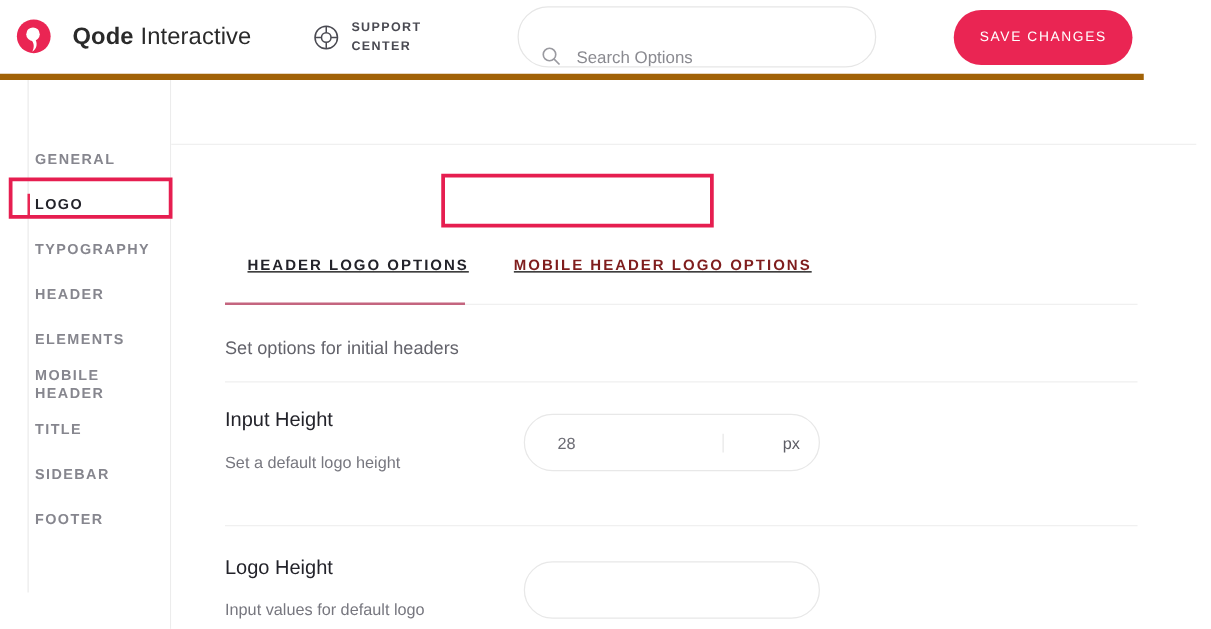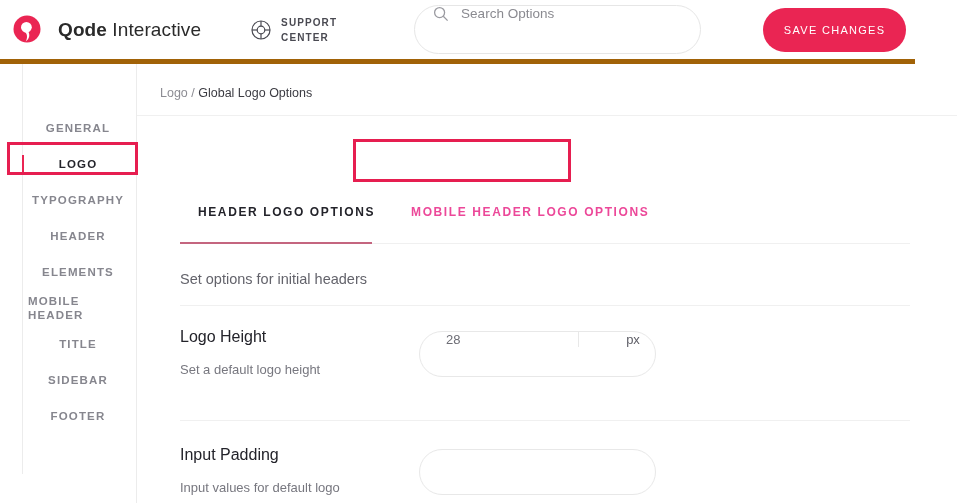--- a/index.html
+++ b/index.html
@@ -25,21 +25,21 @@
   .support{ display:flex; align-items:center; margin-left:49px; }
   .support-icon{ width:22px; height:22px; }
   .support-label{
     margin-left:9px; font-size:10px; line-height:15px; font-weight:700;
     color:#4a4a52; letter-spacing:1.1px; text-transform:uppercase; max-width:80px;
   }
 
   .search-wrap{
     margin-left:53px; width:287px; height:49px;
     border:1px solid #e6e6e6; border-radius:26px; background:#fff;
-    display:flex; align-items:flex-start; padding:0 18px;
+    display:flex; align-items:flex-end; padding:0 18px;
   }
   .search-icon{ width:16px; height:16px; flex:0 0 auto; }
   .search-input{
     border:0; outline:0; margin-left:12px; width:100%;
     font-family:"Liberation Sans", sans-serif; font-size:13.5px; color:#5b5b63; background:transparent;
   }
   .search-input::placeholder{ color:#8a8a90; }
 
   .btn{
     height:44px; border-radius:23px; font-size:11px; font-weight:400;
@@ -54,21 +54,21 @@
   .sidebar{
     position:absolute; left:0; top:64px; width:137px; height:439px;
     background:#ffffff; border-right:1px solid #ececec;
   }
   .sidebar-inner{ position:relative; padding-top:46px; }
   .side-rail{
     position:absolute; left:22px; top:0; bottom:-40px; width:1px; background:#ececec;
   }
   .side-item{
     position:relative; padding:0 8px 0 28px; height:36px;
-    display:flex; align-items:center; cursor:pointer;justify-content:center;
+    display:flex; align-items:center; cursor:pointer;
   }
   .side-item .lbl{
     font-size:11.5px; font-weight:700; letter-spacing:1.15px;
     color:#86868e; text-transform:uppercase; line-height:14px;
   }
   .side-item.tall{ height:44px; }
   .side-item.active .lbl{ color:#23232a; }
   .side-item.active .marker{
     position:absolute; left:22px; top:9px; width:2px; height:18px; background:#ea2553;
   }
@@ -78,45 +78,45 @@
     position:absolute; left:137px; top:64px; width:832px; height:439px; background:#fff;
   }
   .breadcrumb{
     padding:22px 0 0 23px; font-size:12.5px; color:#8c8c93;
   }
   .breadcrumb .crumb-current{ color:#3b3b42; }
   .crumb-row-line{
     position:absolute; left:0; right:12px; top:51px; height:1px; background:#f0f0f0;
   }
 
-  .tabs{ position:absolute; left:43px; top:141px; display:flex; align-items:flex-end; }
+  .tabs{ position:absolute; left:43px; top:141px; display:flex; align-items:flex-end;text-decoration:underline; }
   .tab{
     font-size:12px; font-weight:700; letter-spacing:1.6px; text-transform:uppercase;
-    padding:0 18px 14px 18px; color:#ec4899; cursor:pointer; white-space:nowrap;
+    padding:0 18px 14px 18px; color:#7f1d1d; cursor:pointer; white-space:nowrap;
   }
   .tab.active{ color:#23232a; }
   .tab-underline{
     position:absolute; left:43px; top:178px; width:192px; height:2px; background:#c4657f;
   }
   .tabs-baseline{
     position:absolute; left:43px; right:59px; top:179px; height:1px; background:#f0f0f0;
   }
 
   .section-desc{
     position:absolute; left:43px; top:207px; font-size:14.5px; color:#63636b;
   }
   .divider{ position:absolute; left:43px; right:59px; height:1px; background:#f0f0f0; }
 
   .field-row{ position:absolute; left:43px; right:59px; }
   .field-label{ font-size:16px; color:#23232a; font-weight:400; }
   .field-help{ margin-top:13px; font-size:13px; line-height:22px; color:#77777f; max-width:180px; }
 
   .pill-input{
     position:absolute; border:1px solid #e8e8e8; border-radius:25px;
-    background:#fff; display:flex; align-items:flex-start; overflow:hidden;
+    background:#fff; display:flex; align-items:center; overflow:hidden;
   }
   .pill-input .val{
     flex:1; display:flex; align-items:center; padding-left:26px;
     font-size:13px; color:#6d6d75;
   }
   .pill-input .unit{
     width:77px; border-left:1px solid #e8e8e8; display:flex;
     align-items:center; justify-content:center; font-size:13px; color:#5e5e66;padding-left:32px;
   }
 
@@ -198,50 +198,45 @@
       <span class="lbl">SIDEBAR</span>
     </div>
     <div class="side-item">
       <span class="lbl">FOOTER</span>
     </div>
   </div>
 </div>
 
 <div class="main">
 
-  <div class="breadcrumb">
-    <span>Logo</span>
-    <span>/</span>
-    <span class="crumb-current">Global Logo Options</span>
-  </div>
   <div class="crumb-row-line"></div>
 
   <div class="tabs">
     <div class="tab active">HEADER LOGO OPTIONS</div>
     <div class="tab">MOBILE HEADER LOGO OPTIONS</div>
   </div>
   <div class="tabs-baseline"></div>
   <div class="tab-underline"></div>
 
   <div class="section-desc">Set options for initial headers</div>
   <div class="divider" style="top:241px;"></div>
 
   <div class="field-row" style="top:264px; height:100px;">
-    <div class="field-label">Logo Height</div>
+    <div class="field-label">Input Height</div>
     <div class="field-help">Set a default logo height</div>
     <div class="pill-input" style="left:239px; top:3px; width:237px; height:46px;">
       <div class="val">28</div>
       <div class="unit">px</div>
     </div>
   </div>
 
   <div class="divider" style="top:356px;"></div>
 
   <div class="field-row" style="top:382px; height:110px;">
-    <div class="field-label">Input Padding</div>
+    <div class="field-label">Logo Height</div>
     <div class="field-help">Input values for default logo padding (top right bottom left)</div>
     <div class="pill-input" style="left:239px; top:3px; width:237px; height:46px;">
       <div class="val"></div>
     </div>
   </div>
 
 </div>
 
 <div class="annot" style="left:7px; top:142px; width:131px; height:33px;"></div>
 <div class="annot" style="left:353px; top:139px; width:218px; height:43px;"></div>

